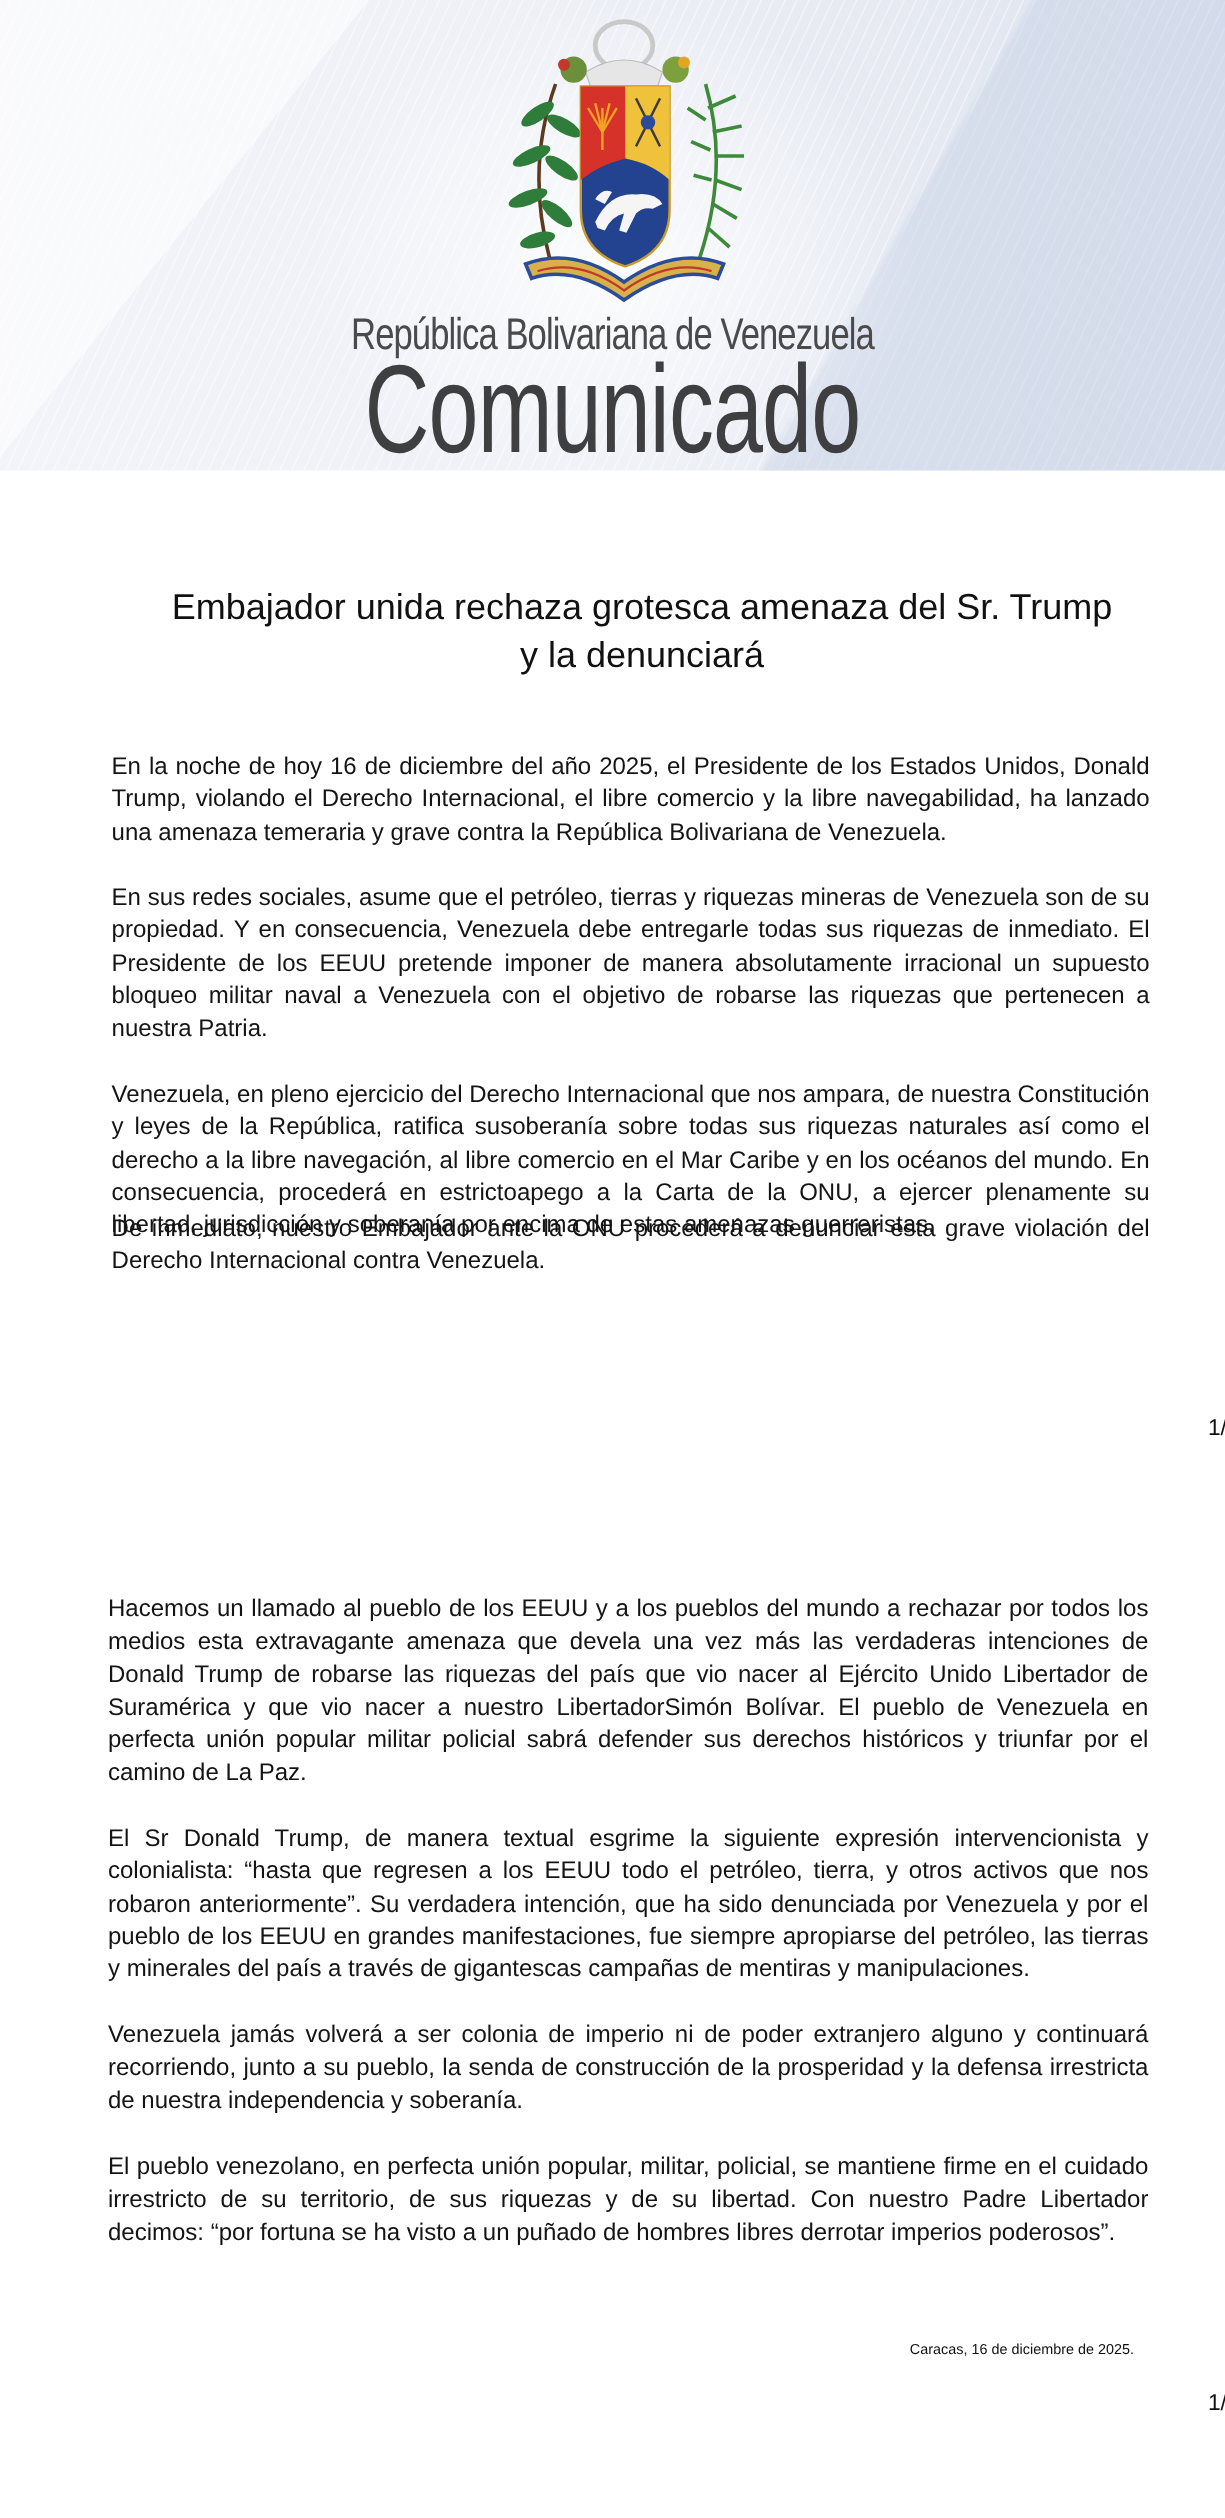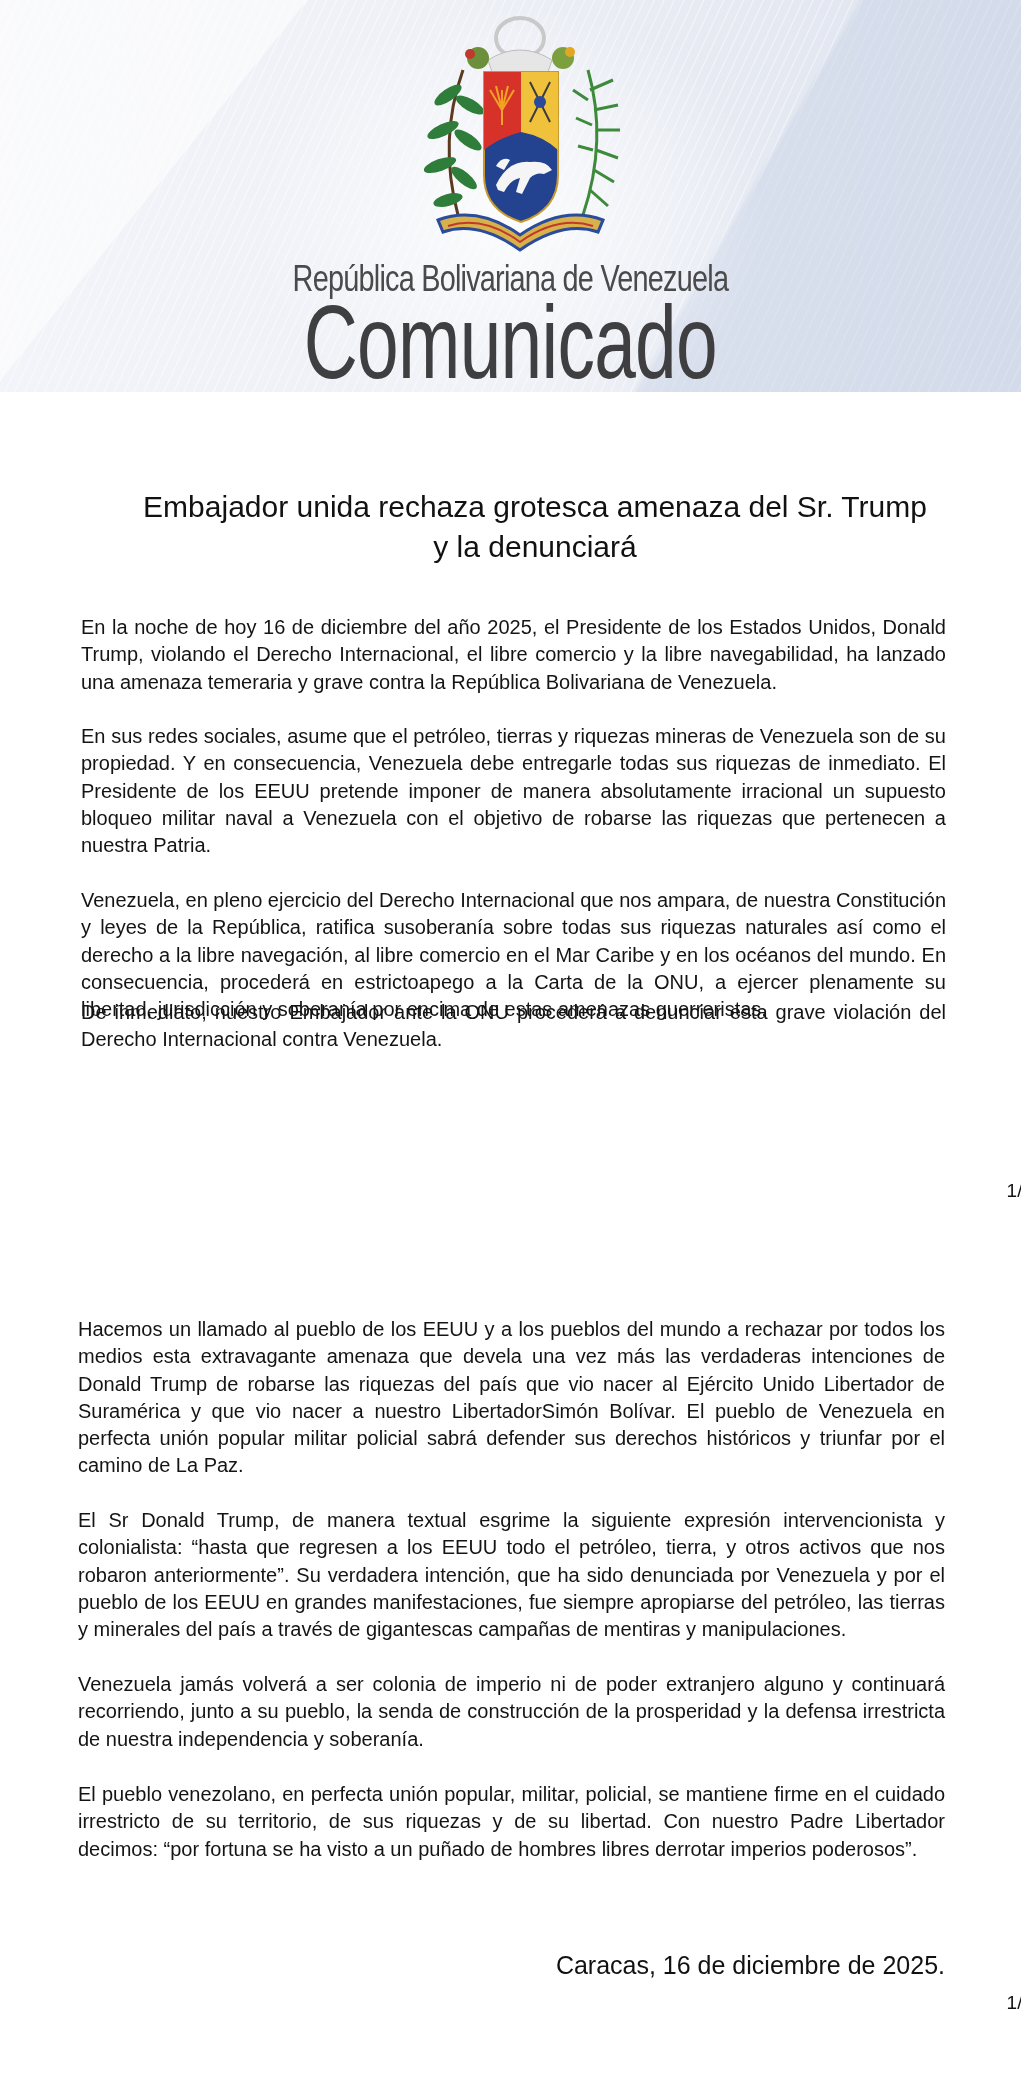--- a/index.html
+++ b/index.html
@@ -33,26 +33,26 @@
   .flagbar .b { width: 352px; background: linear-gradient(90deg, #1e4a9c 0%, #2d5cb0 50%, #21478f 100%);
                 display: flex; align-items: center; justify-content: center; gap: 19px; }
   .flagbar .b span { color: #e8ecf7; font-size: 9px; line-height: 12px; }
   .flagbar .r { flex: 1; background: linear-gradient(90deg, #4a0e10 0%, #8e1a1d 25%, #d8232a 65%, #b51c21 85%, #551013 100%); }
 
   
   .doc-title { position: absolute; left: 60px; width: 950px; top: 487px; text-align: center;
                font-size: 30px; line-height: 40px; color: #111111; }
 
   .para { position: absolute; text-align: justify; text-align-last: left;
-          font-size: 20px; line-height: 27.3px; color: #141414; margin: 0; }
+          font-size: 20px; line-height: 27.3px; color: #141414; margin: 12px; }
   .p1 { left: 81px; width: 865px; }
   .p2 { left: 78px; width: 867px; }
 
   .pagenum { position: absolute; width: 1021px; left: 12px; text-align: right; font-size: 19px; color: #111; }
-  .signoff { position: absolute; right: 76px; top: 1951px; font-size: 25px; color: #111; }
+  .signoff { position: absolute; right: 76px; top: 1951px; font-size: 12px; color: #111; }
 </style>
 </head>
 <body>
 
 <div class="banner">
   <div class="stripes"></div>
   <div class="tri-left"></div>
   <div class="tri-right"></div>
   <div class="shine"></div>
 

